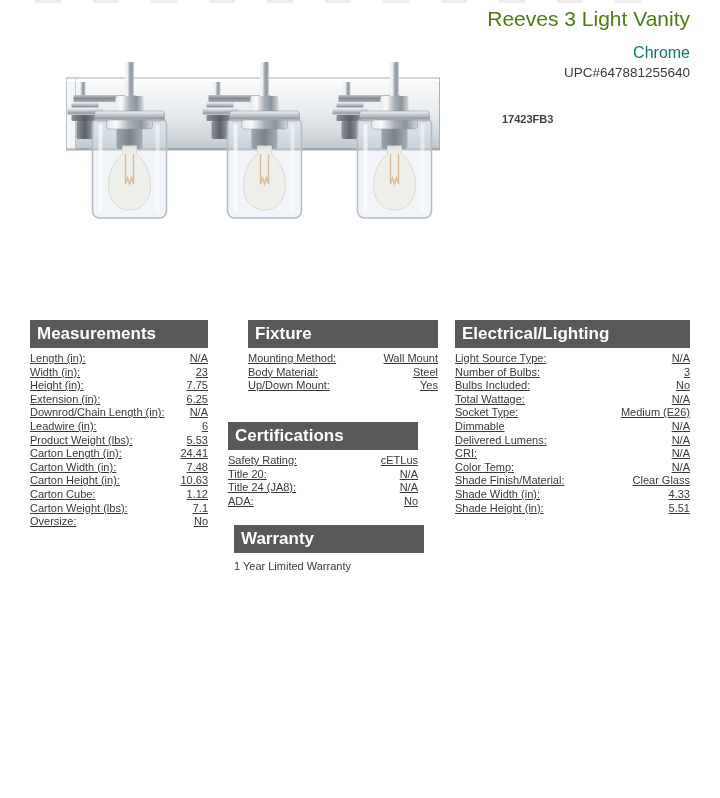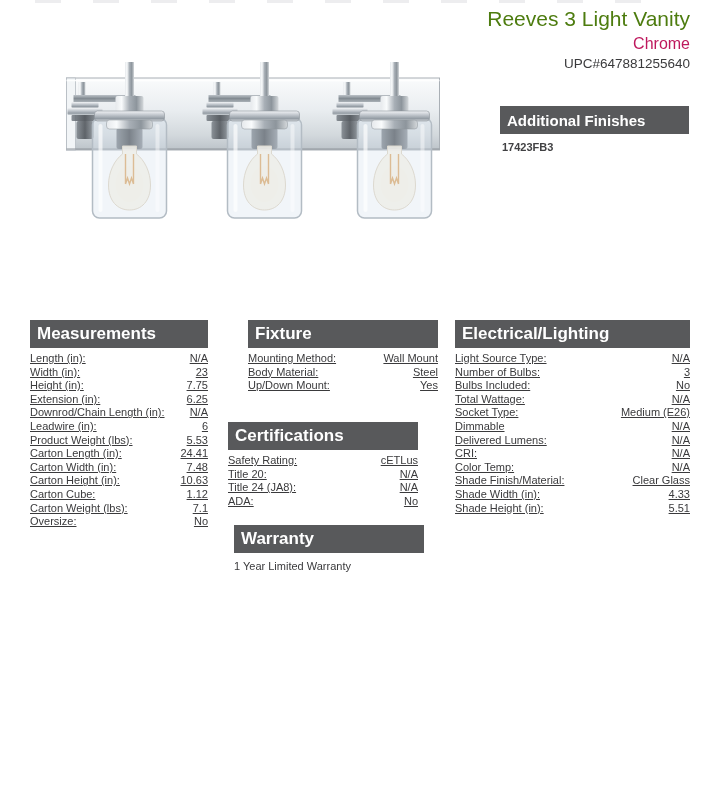--- a/index.html
+++ b/index.html
@@ -7,21 +7,21 @@
   #page{position:relative;width:720px;height:798px;background:#fff;overflow:hidden;
         color:var(--txt,#3a3a3c);}
 
   
   .logo-remnant{position:absolute;left:35px;top:0;width:620px;height:3px;
     background:repeating-linear-gradient(90deg,#ededef 0 26px,transparent 26px 58px);}
 
   
   .title-block{position:absolute;right:30px;top:6px;text-align:right;}
   .product-title{font-size:21px;font-weight:400;color:#4d7c0f;line-height:26px;}
-  .product-finish{font-size:16px;font-weight:400;color:#be185d;line-height:21px;margin-top:1px;}
+  .product-finish{font-size:16px;font-weight:400;color:#0f766e;line-height:21px;margin-top:10px;}
   .product-upc{font-size:13.5px;font-weight:400;color:#3a3a3c;line-height:18px;margin-top:1px;}
 
   
   .add-finishes{position:absolute;left:500px;top:106px;width:189px;}
   .add-finishes-items{margin-top:6px;}
   .finish-item{font-size:11px;font-weight:700;color:#414143;padding-left:2px;line-height:14px;}
 
   
   .sec-header{background:var(--hdr-bg,#58595b);color:var(--hdr-txt,#fff);
     font-weight:700;height:28px;display:flex;align-items:center;
@@ -131,21 +131,20 @@
       </g>
   </svg>
 
   <div class="title-block">
     <div class="product-title">Reeves 3 Light Vanity</div>
     <div class="product-finish">Chrome</div>
     <div class="product-upc">UPC#647881255640</div>
   </div>
 
   <div class="add-finishes">
-    <div class="sec-header small">Additional Finishes</div>
     <div class="add-finishes-items">
       <div class="finish-item">17423FB3</div>
     </div>
   </div>
 
   <div class="spec-section col-measurements">
     <div class="sec-header big">Measurements</div>
     <div class="spec-rows">
         <div class="spec-row">
           <span class="spec-label">Length (in):</span>

